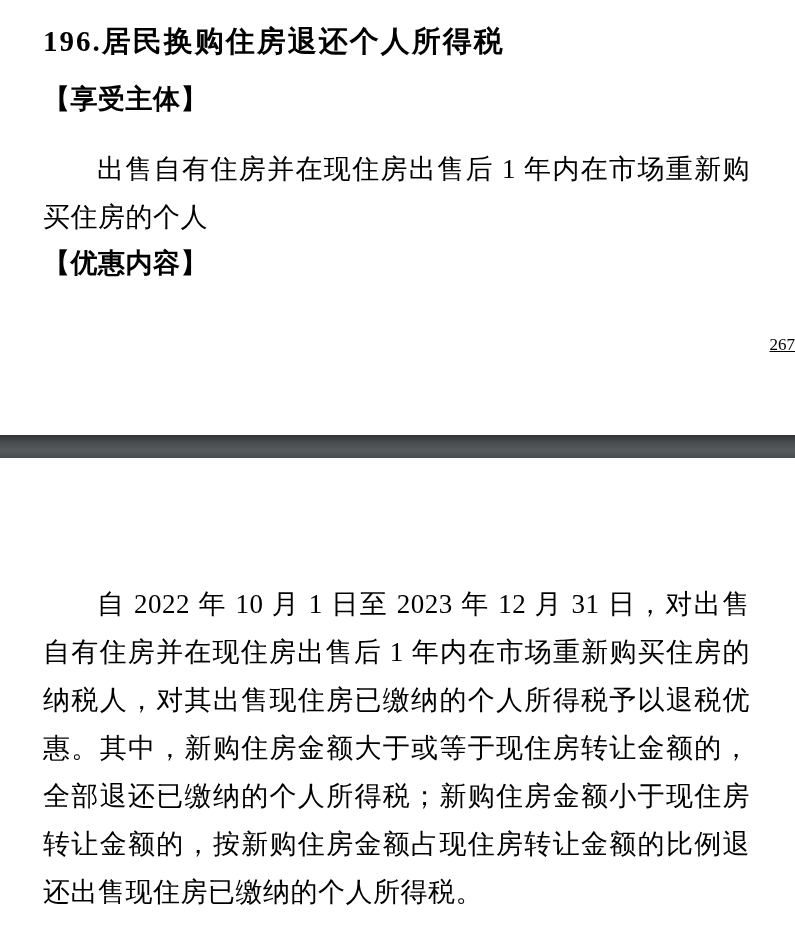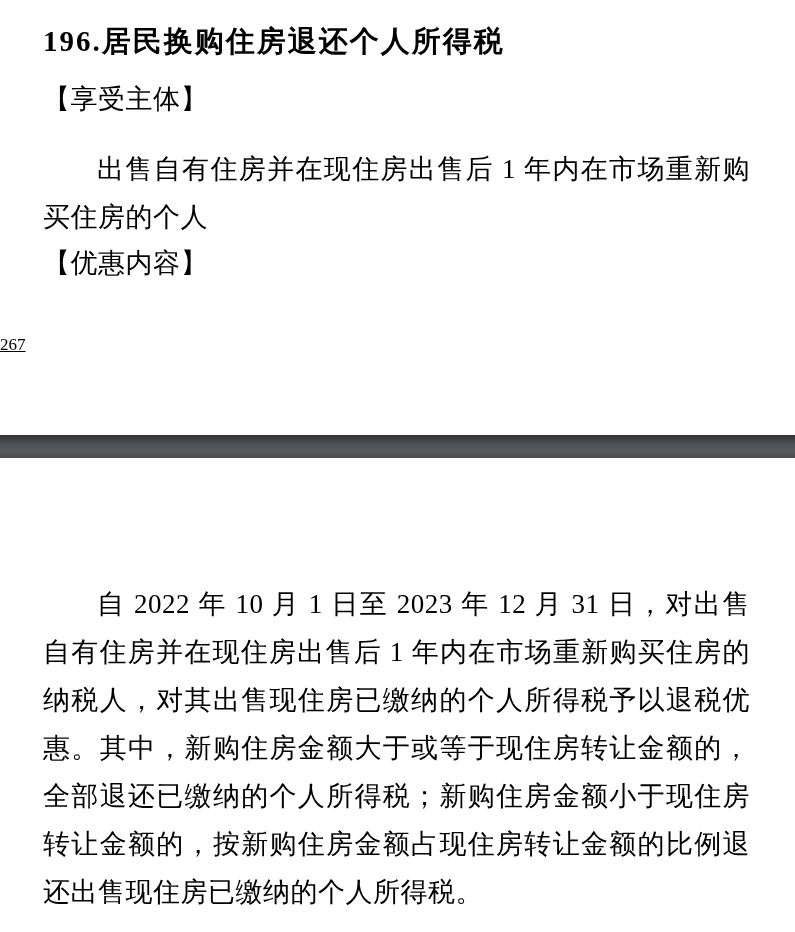--- a/index.html
+++ b/index.html
@@ -40,21 +40,21 @@
     margin: 24px 43px 0 43px;
     font-size: 29px;
     line-height: 34px;
     font-weight: bold;
     letter-spacing: 2px;
   }
   .section-heading {
     margin: 24px 43px 0 43px;
     font-size: 27px;
     line-height: 34px;
-    font-weight: normal;
+    font-weight: bold;
     letter-spacing: 0.5px;
   }
   .section-heading.benefit {
     margin-top: 5px;
   }
   .body-paragraph {
     margin: 29px 45px 0 43px;
     font-size: 27px;
     line-height: 48px;
     text-align: justify;
@@ -62,21 +62,21 @@
     letter-spacing: 0.5px;
   }
   .page-two .body-paragraph {
     margin-top: 0;
   }
   .page-number {
     position: absolute;
     top: 334px;
     left: 0;
     width: 100%;
-    text-align: left;
+    text-align: right;
     font-size: 17px;
     line-height: 22px;
     text-decoration: underline;
   }
   .page-separator {
     position: absolute;
     top: 435px;
     left: 0;
     width: 795px;
     height: 23px;

